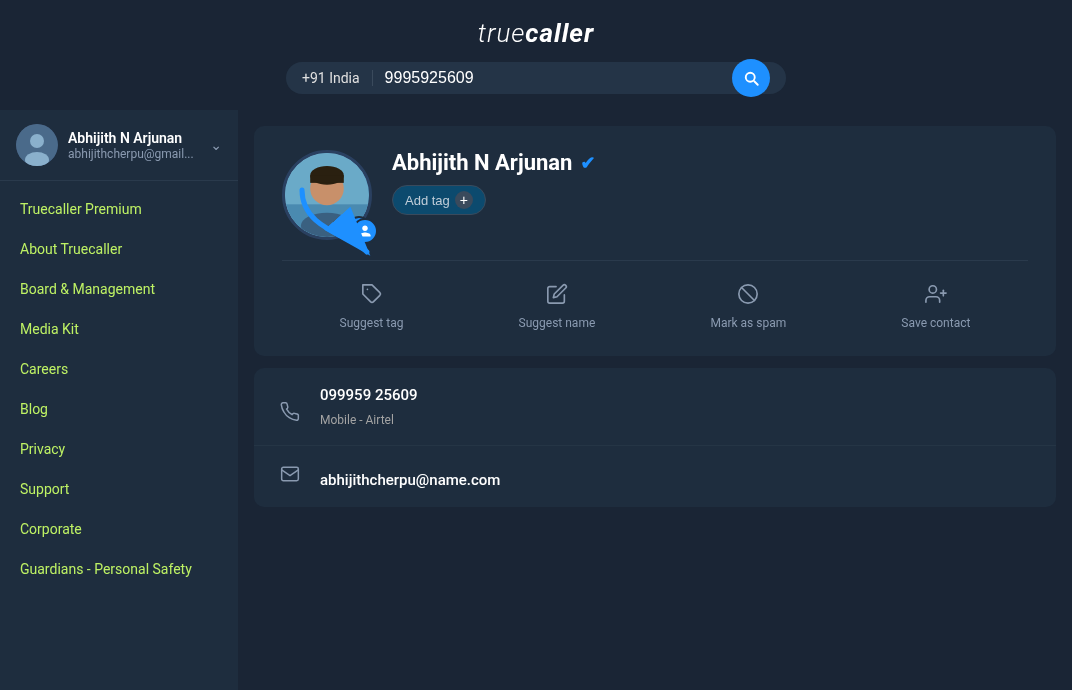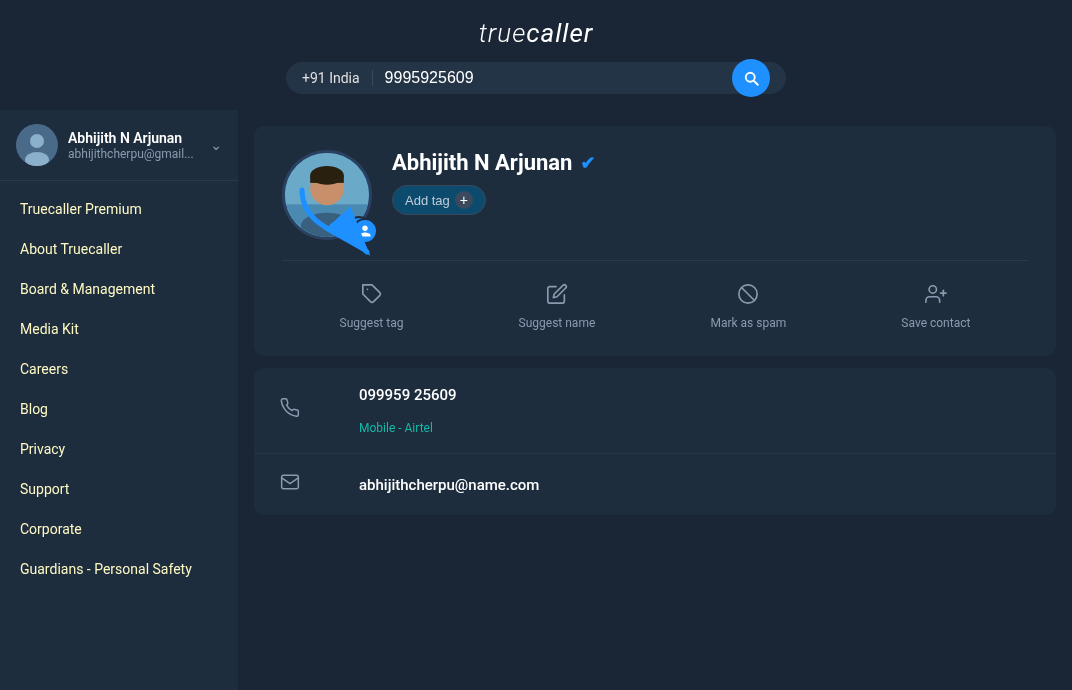--- a/index.html
+++ b/index.html
@@ -22,21 +22,21 @@
       justify-content: center;
       align-items: center;
     }
     .logo {
       font-size: 26px;
       font-weight: 300;
       color: #ffffff;
       letter-spacing: 1px;
       font-style: italic;
     }
-    .logo span { font-weight: 400; }
+    .logo span { font-weight: 700; }
 
     
     .search-container {
       display: flex;
       justify-content: center;
       padding: 0 20px 16px;
       background-color: #1a2535;
     }
     .search-bar {
       display: flex;
@@ -131,21 +131,21 @@
     }
     .chevron-down {
       color: #8a9ab0;
       font-size: 14px;
     }
 
     .nav-items { padding: 8px 0; }
     .nav-item {
       padding: 12px 20px;
       font-size: 14px;
-      color: #fef9c3;
+      color: #bef264;
       cursor: pointer;
       transition: background 0.15s;
     }
 
     
     .content {
       flex: 1;
       background-color: #1a2535;
       overflow-y: auto;
       padding: 16px;
@@ -255,43 +255,42 @@
     }
 
     
     .contact-card {
       background-color: #1e2d3e;
       border-radius: 10px;
       overflow: hidden;
     }
     .contact-row {
       display: flex;
-      align-items: center;
+      align-items: flex-end;
       padding: 18px 24px;
       border-bottom: 1px solid #253545;
-      gap: 39px;
     }
     .contact-row:last-child { border-bottom: none; }
     .contact-icon {
       color: #8a9ab0;
       font-size: 20px;
       margin-right: 18px;
       width: 24px;
       text-align: center;
     }
     .contact-detail { }
     .contact-main {
       font-size: 15px;
       font-weight: 500;
       color: #ffffff;
     }
     .contact-sub {
       font-size: 12px;
-      color: #14b8a6;
-      margin-top: 17px;
+      color: #a3a3a3;
+      margin-top: 9px;
     }
   </style>
 </head>
 <body>
 
 <div class="header">
   <div class="logo">
     true<span>caller</span>
   </div>
 </div>

